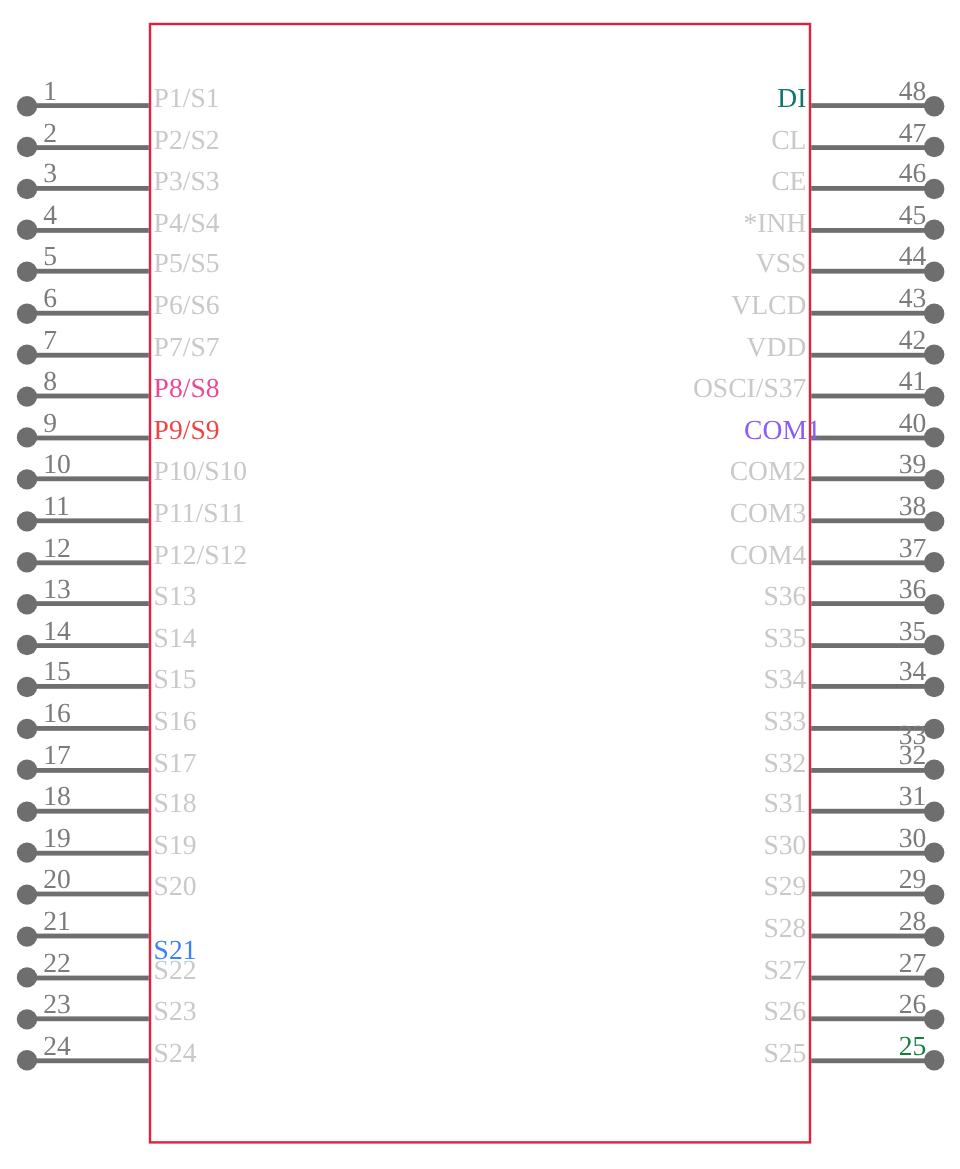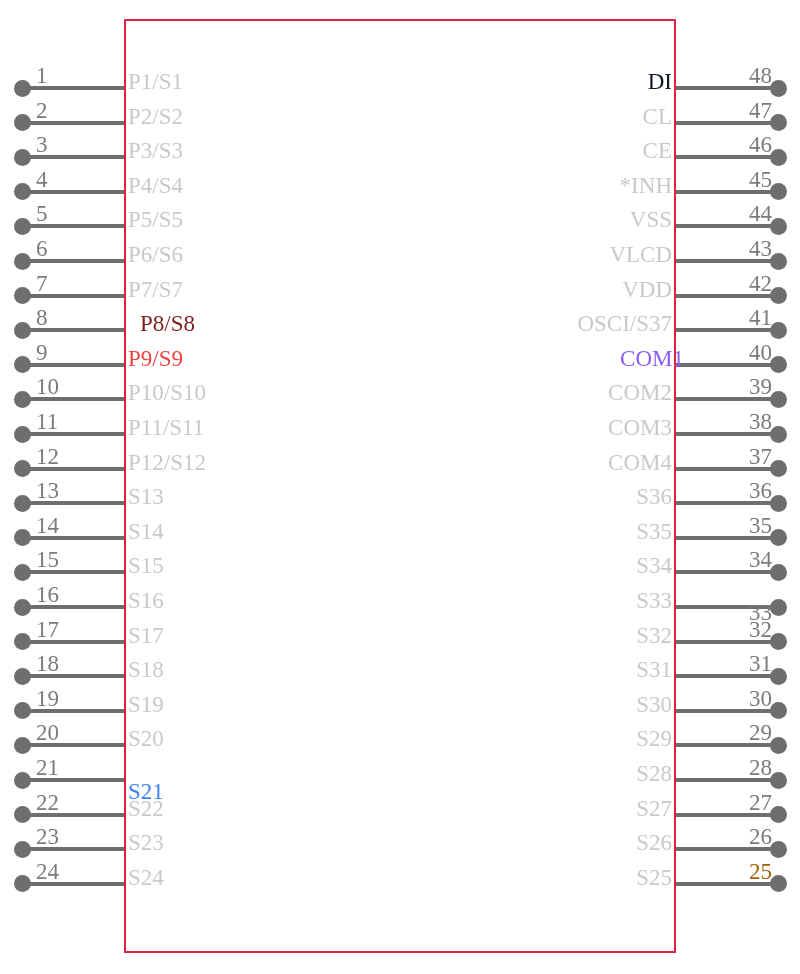--- a/index.html
+++ b/index.html
@@ -96,21 +96,21 @@
       <div class="pin-dot" style="background: rgb(110, 110, 110); top: 252.5px; left: 13.5px;"></div>
       <div class="pin-number left" style="color: rgb(123, 123, 123); top: 237px; left: 36px;">6</div>
       <div class="pin-name left" style="color: rgb(201, 201, 201); top: 243.06px; left: 128px;">P6/S6</div>
       <div class="pin-wire" style="background: rgb(110, 110, 110); top: 293.6px; left: 22px; width: 102px;"></div>
       <div class="pin-dot" style="background: rgb(110, 110, 110); top: 287.1px; left: 13.5px;"></div>
       <div class="pin-number left" style="color: rgb(123, 123, 123); top: 271.6px; left: 36px;">7</div>
       <div class="pin-name left" style="color: rgb(201, 201, 201); top: 277.66px; left: 128px;">P7/S7</div>
       <div class="pin-wire" style="background: rgb(110, 110, 110); top: 328.2px; left: 22px; width: 102px;"></div>
       <div class="pin-dot" style="background: rgb(110, 110, 110); top: 321.7px; left: 13.5px;"></div>
       <div class="pin-number left" style="color: rgb(123, 123, 123); top: 306.2px; left: 36px;">8</div>
-      <div class="pin-name left" style="color: #7f1d1d; top: 312.26px; left: 128px; margin-left: 12px;">P8/S8</div>
+      <div class="pin-name left" style="color: #ec4899; top: 312.26px; left: 128px;">P8/S8</div>
       <div class="pin-wire" style="background: rgb(110, 110, 110); top: 362.8px; left: 22px; width: 102px;"></div>
       <div class="pin-dot" style="background: rgb(110, 110, 110); top: 356.3px; left: 13.5px;"></div>
       <div class="pin-number left" style="color: rgb(123, 123, 123); top: 340.8px; left: 36px;">9</div>
       <div class="pin-name left" style="color: #ef4444; top: 346.86px; left: 128px;">P9/S9</div>
       <div class="pin-wire" style="background: rgb(110, 110, 110); top: 397.4px; left: 22px; width: 102px;"></div>
       <div class="pin-dot" style="background: rgb(110, 110, 110); top: 390.9px; left: 13.5px;"></div>
       <div class="pin-number left" style="color: rgb(123, 123, 123); top: 375.4px; left: 36px;">10</div>
       <div class="pin-name left" style="color: rgb(201, 201, 201); top: 381.46px; left: 128px;">P10/S10</div>
       <div class="pin-wire" style="background: rgb(110, 110, 110); top: 432px; left: 22px; width: 102px;"></div>
       <div class="pin-dot" style="background: rgb(110, 110, 110); top: 425.5px; left: 13.5px;"></div>
@@ -164,21 +164,21 @@
       <div class="pin-dot" style="background: rgb(110, 110, 110); top: 840.7px; left: 13.5px;"></div>
       <div class="pin-number left" style="color: rgb(123, 123, 123); top: 825.2px; left: 36px;">23</div>
       <div class="pin-name left" style="color: rgb(201, 201, 201); top: 831.26px; left: 128px;">S23</div>
       <div class="pin-wire" style="background: rgb(110, 110, 110); top: 881.8px; left: 22px; width: 102px;"></div>
       <div class="pin-dot" style="background: rgb(110, 110, 110); top: 875.3px; left: 13.5px;"></div>
       <div class="pin-number left" style="color: rgb(123, 123, 123); top: 859.8px; left: 36px;">24</div>
       <div class="pin-name left" style="color: rgb(201, 201, 201); top: 865.86px; left: 128px;">S24</div>
       <div class="pin-wire" style="background: rgb(110, 110, 110); top: 86px; left: 676px; width: 102px;"></div>
       <div class="pin-dot" style="background: rgb(110, 110, 110); top: 79.5px; left: 769.5px;"></div>
       <div class="pin-number right" style="color: rgb(123, 123, 123); top: 64px; right: 28px;">48</div>
-      <div class="pin-name right" style="color: #0f172a; top: 70.06px; right: 128px;">DI</div>
+      <div class="pin-name right" style="color: #0f766e; top: 70.06px; right: 128px;">DI</div>
       <div class="pin-wire" style="background: rgb(110, 110, 110); top: 120.6px; left: 676px; width: 102px;"></div>
       <div class="pin-dot" style="background: rgb(110, 110, 110); top: 114.1px; left: 769.5px;"></div>
       <div class="pin-number right" style="color: rgb(123, 123, 123); top: 98.6px; right: 28px;">47</div>
       <div class="pin-name right" style="color: rgb(201, 201, 201); top: 104.66px; right: 128px;">CL</div>
       <div class="pin-wire" style="background: rgb(110, 110, 110); top: 155.2px; left: 676px; width: 102px;"></div>
       <div class="pin-dot" style="background: rgb(110, 110, 110); top: 148.7px; left: 769.5px;"></div>
       <div class="pin-number right" style="color: rgb(123, 123, 123); top: 133.2px; right: 28px;">46</div>
       <div class="pin-name right" style="color: rgb(201, 201, 201); top: 139.26px; right: 128px;">CE</div>
       <div class="pin-wire" style="background: rgb(110, 110, 110); top: 189.8px; left: 676px; width: 102px;"></div>
       <div class="pin-dot" style="background: rgb(110, 110, 110); top: 183.3px; left: 769.5px;"></div>
@@ -255,16 +255,16 @@
       <div class="pin-wire" style="background: rgb(110, 110, 110); top: 812.6px; left: 676px; width: 102px;"></div>
       <div class="pin-dot" style="background: rgb(110, 110, 110); top: 806.1px; left: 769.5px;"></div>
       <div class="pin-number right" style="color: rgb(123, 123, 123); top: 790.6px; right: 28px;">27</div>
       <div class="pin-name right" style="color: rgb(201, 201, 201); top: 796.66px; right: 128px;">S27</div>
       <div class="pin-wire" style="background: rgb(110, 110, 110); top: 847.2px; left: 676px; width: 102px;"></div>
       <div class="pin-dot" style="background: rgb(110, 110, 110); top: 840.7px; left: 769.5px;"></div>
       <div class="pin-number right" style="color: rgb(123, 123, 123); top: 825.2px; right: 28px;">26</div>
       <div class="pin-name right" style="color: rgb(201, 201, 201); top: 831.26px; right: 128px;">S26</div>
       <div class="pin-wire" style="background: rgb(110, 110, 110); top: 881.8px; left: 676px; width: 102px;"></div>
       <div class="pin-dot" style="background: rgb(110, 110, 110); top: 875.3px; left: 769.5px;"></div>
-      <div class="pin-number right" style="color: #a16207; top: 859.8px; right: 28px; margin-left: 36px;">25</div>
+      <div class="pin-number right" style="color: #15803d; top: 859.8px; right: 28px; margin-left: 36px;">25</div>
       <div class="pin-name right" style="color: rgb(201, 201, 201); top: 865.86px; right: 128px;">S25</div>
     </div>
 </div>
 
 </body></html>

